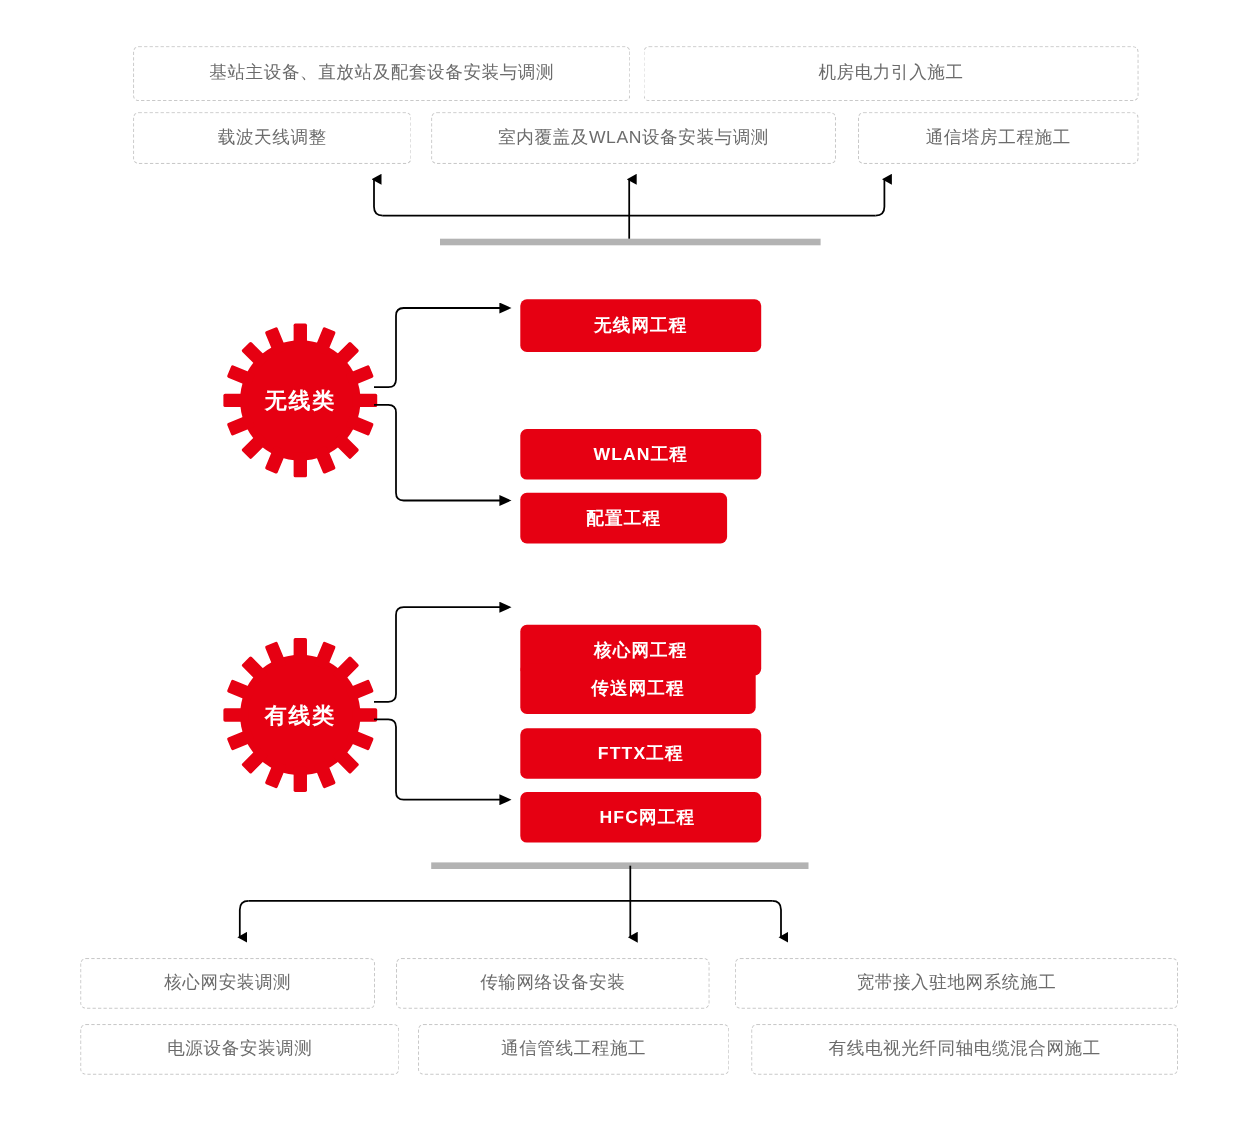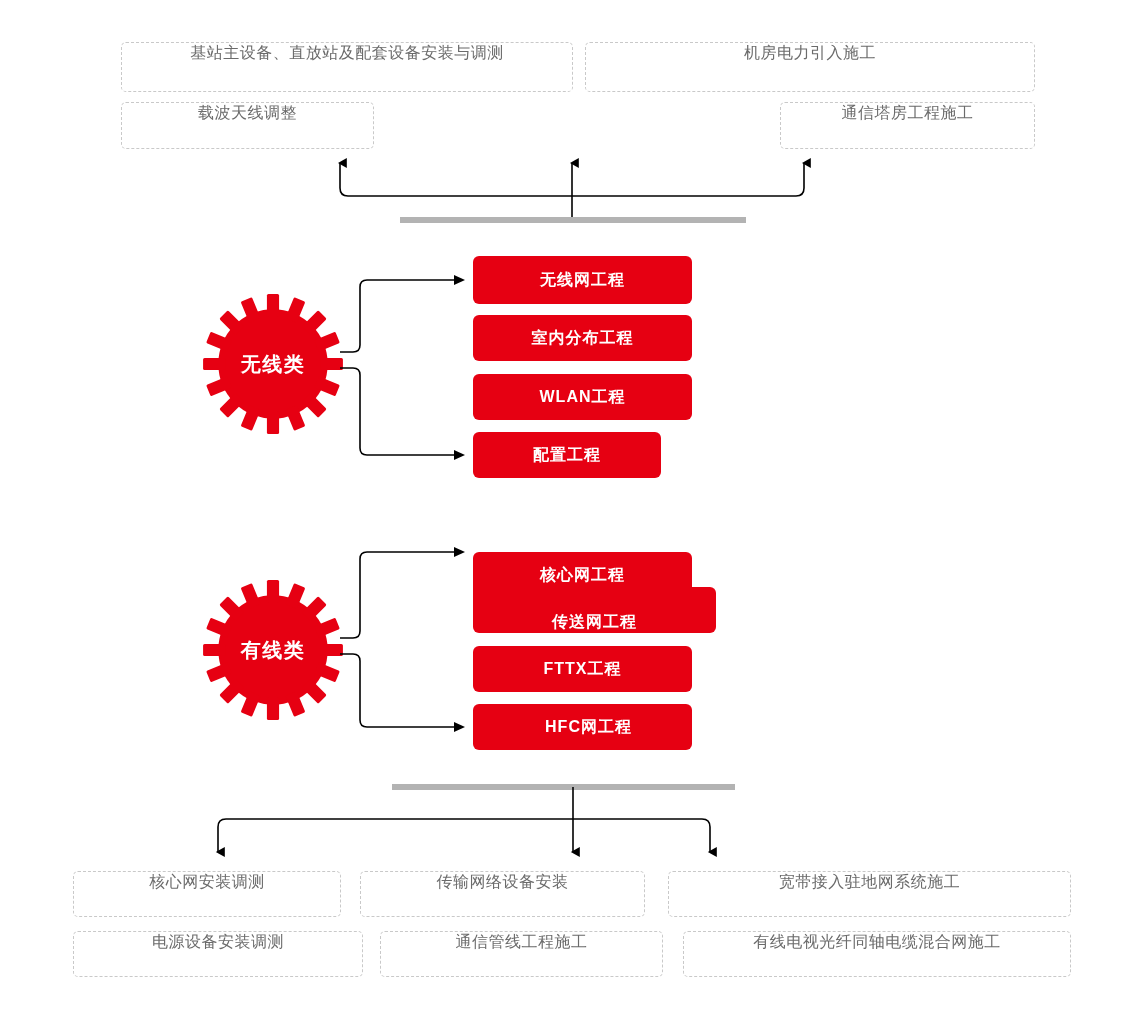--- a/index.html
+++ b/index.html
@@ -21,40 +21,42 @@
   .dbox {
     position: absolute;
     box-sizing: border-box;
     border: 1px dashed #c9c9c9;
     border-radius: 5px;
     background: #ffffff;
     color: #6b6b6b;
     font-size: 16px;
     line-height: 1.2;
     display: flex;
+    align-items: center;
     justify-content: center;
     text-align: center;
     letter-spacing: 0.5px;
     white-space: nowrap;
   }
   
   .rbox {
     position: absolute;
     box-sizing: border-box;
     background: #E60012;
     border-radius: 6px;
     color: #ffffff;
     font-size: 16px;
     font-weight: bold;
     display: flex;
     align-items: center;
     justify-content: center;
     text-align: center;
     letter-spacing: 1px;
     white-space: nowrap;
+    margin-top: 16px;
   }
   
   .gear {
     position: absolute;
     width: 152px;
     height: 152px;
   }
   .gear svg {
     position: absolute;
     top: 0; left: 0;
@@ -98,20 +100,23 @@
 
   <div class="dbox" style="left:121px; top:42px; width:452px; height:50px;">
     <span>基站主设备、直放站及配套设备安装与调测</span>
   </div>
   <div class="dbox" style="left:585px; top:42px; width:450px; height:50px;font-family:Liberation Serif, serif;">
     <span>机房电力引入施工</span>
   </div>
 
   <div class="dbox" style="left:121px; top:102px; width:253px; height:47px;">
     <span>载波天线调整</span>
+  </div>
+  <div class="dbox" style="left:392px; top:102px; width:368px; height:47px;">
+    <span>室内覆盖及WLAN设备安装与调测</span>
   </div>
   <div class="dbox" style="left:780px; top:102px; width:255px; height:47px;">
     <span>通信塔房工程施工</span>
   </div>
 
   <div class="gbar" style="left:400px; top:217px; width:346px;"></div>
 
   <div class="gear" style="left:197px; top:288px;">
     <svg viewBox="0 0 200 200" xmlns="http://www.w3.org/2000/svg">
       <g fill="#E60012">
@@ -135,23 +140,20 @@
           <rect x="92" y="8" width="16" height="30" rx="2" transform="rotate(337.5 100 100)"></rect>
         </g>
       </g>
     </svg>
     <div class="gear-label">无线类</div>
   </div>
 
   <div class="rbox" style="left:473px; top:256px; width:219px; height:48px;">
     <span>无线网工程</span>
   </div>
-  <div class="rbox" style="left:473px; top:315px; width:219px; height:46px;">
-    <span>室内分布工程</span>
-  </div>
   <div class="rbox" style="left:473px; top:374px; width:219px; height:46px;">
     <span>WLAN工程</span>
   </div>
   <div class="rbox" style="left:473px; top:432px; width:188px; height:46px;">
     <span>配置工程</span>
   </div>
 
   <div class="gear" style="left:197px; top:574px;">
     <svg viewBox="0 0 200 200" xmlns="http://www.w3.org/2000/svg">
       <g fill="#E60012">
@@ -175,21 +177,21 @@
           <rect x="92" y="8" width="16" height="30" rx="2" transform="rotate(337.5 100 100)"></rect>
         </g>
       </g>
     </svg>
     <div class="gear-label">有线类</div>
   </div>
 
   <div class="rbox" style="left:473px; top:552px; width:219px; height:46px;">
     <span>核心网工程</span>
   </div>
-  <div class="rbox" style="left:473px; top:587px; width:243px; height:46px;align-items:flex-end;">
+  <div class="rbox" style="left:473px; top:587px; width:214px; height:46px;">
     <span>传送网工程</span>
   </div>
   <div class="rbox" style="left:473px; top:646px; width:219px; height:46px;">
     <span>FTTX工程</span>
   </div>
   <div class="rbox" style="left:473px; top:704px; width:219px; height:46px;padding-left:12px;">
     <span>HFC网工程</span>
   </div>
 
   <div class="gbar" style="left:392px; top:784px; width:343px;"></div>

